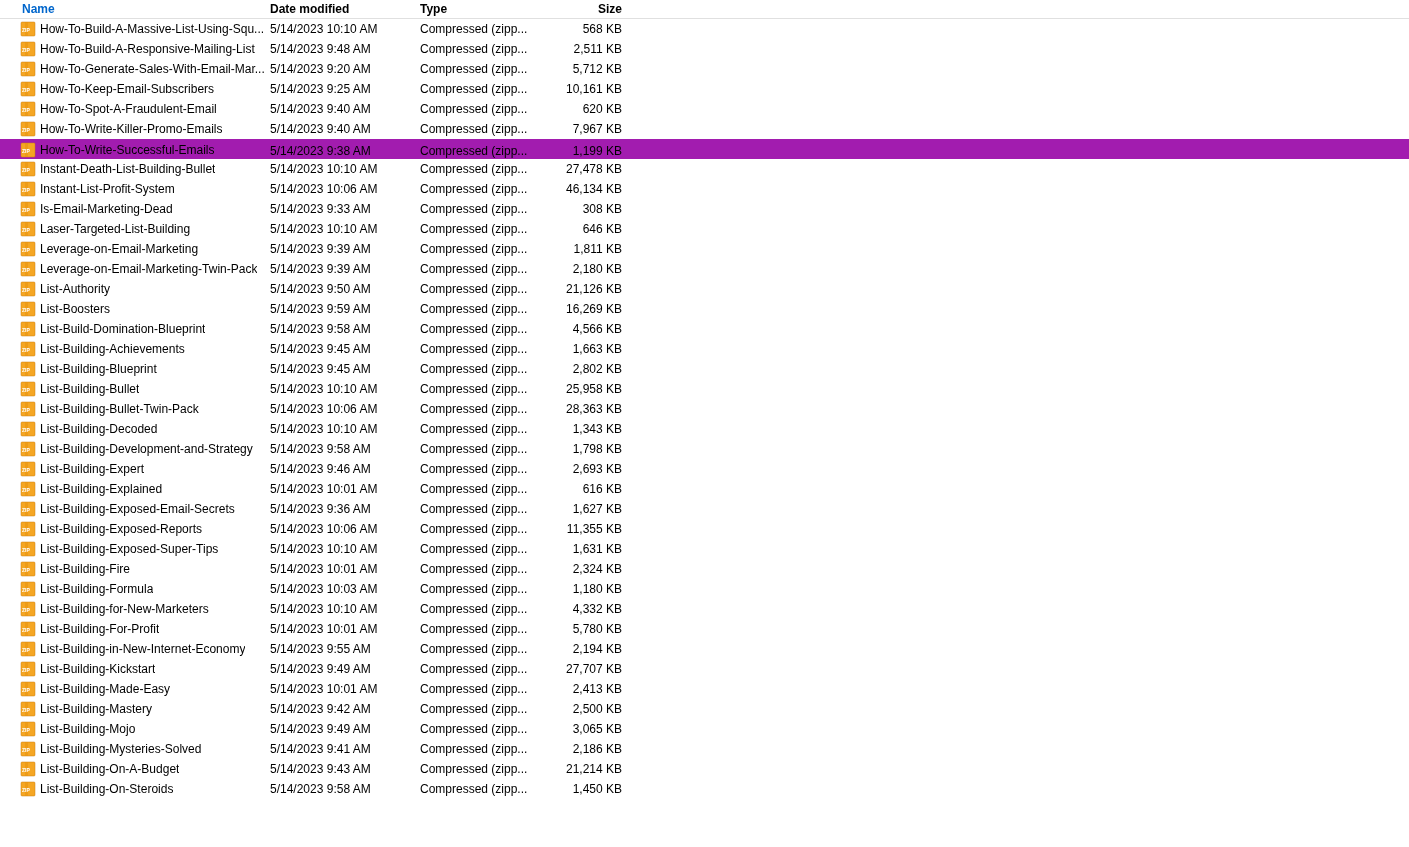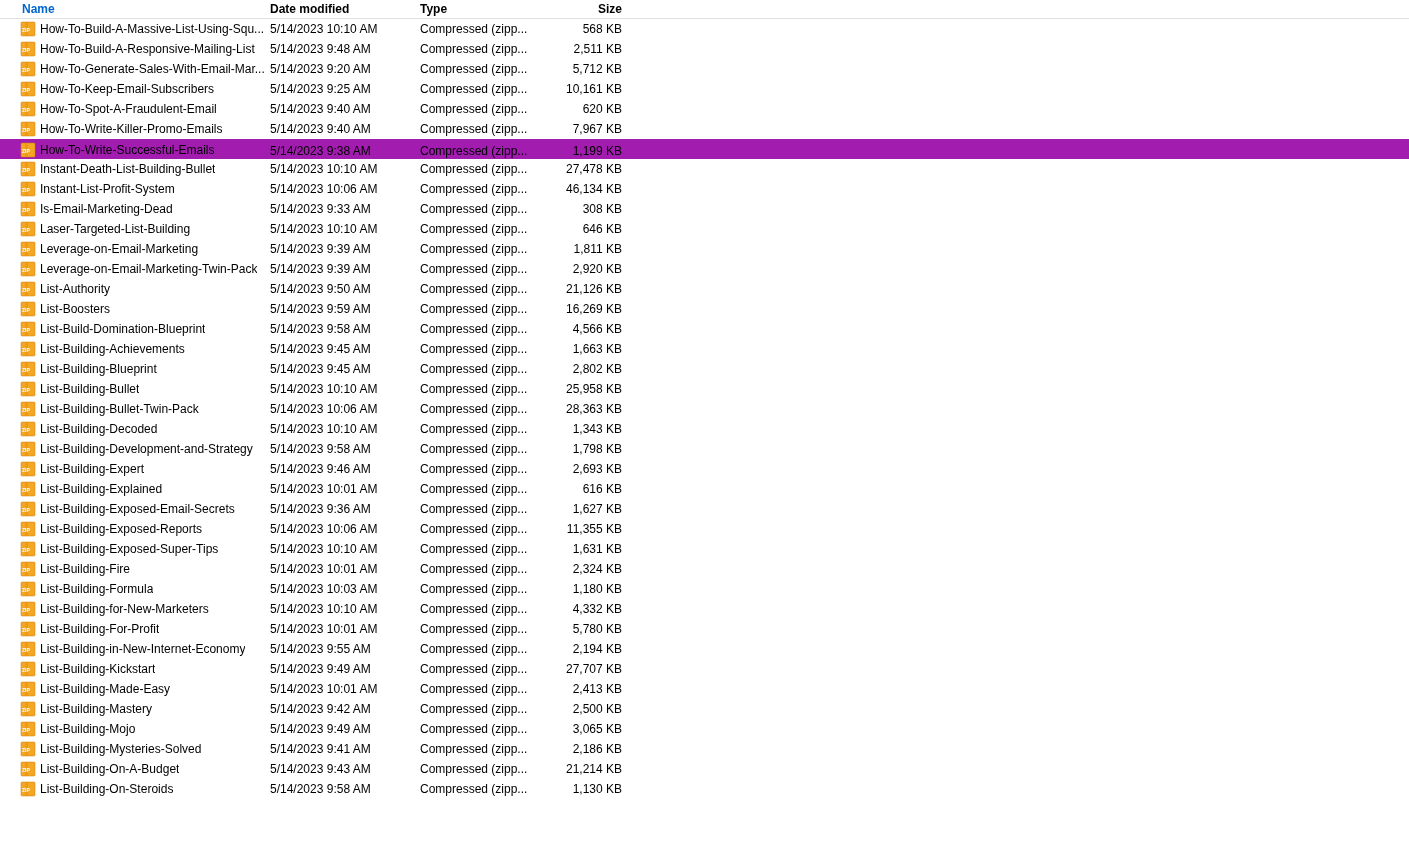--- a/index.html
+++ b/index.html
@@ -279,21 +279,21 @@
         <div class="col-name">
           <span class="file-icon"><svg viewBox="0 0 16 16" xmlns="http://www.w3.org/2000/svg">
     <rect x="1" y="1" width="14" height="14" rx="1" fill="#F5A623" stroke="#C97D10" stroke-width="0.5"></rect>
     <rect x="5" y="1" width="3" height="14" fill="#E8940F" opacity="0.6"></rect>
     <text x="2" y="11" font-size="5" fill="#fff" font-weight="bold" font-family="Arial">ZIP</text>
   </svg></span>
           <span class="file-name-text">Leverage-on-Email-Marketing-Twin-Pack</span>
         </div>
         <div class="col-date">5/14/2023 9:39 AM</div>
         <div class="col-type">Compressed (zipp...</div>
-        <div class="col-size">2,920 KB</div>
+        <div class="col-size">2,180 KB</div>
       </div>
       <div class="file-row">
         <div class="col-name">
           <span class="file-icon"><svg viewBox="0 0 16 16" xmlns="http://www.w3.org/2000/svg">
     <rect x="1" y="1" width="14" height="14" rx="1" fill="#F5A623" stroke="#C97D10" stroke-width="0.5"></rect>
     <rect x="5" y="1" width="3" height="14" fill="#E8940F" opacity="0.6"></rect>
     <text x="2" y="11" font-size="5" fill="#fff" font-weight="bold" font-family="Arial">ZIP</text>
   </svg></span>
           <span class="file-name-text">List-Authority</span>
         </div>
@@ -617,16 +617,16 @@
         <div class="col-name">
           <span class="file-icon"><svg viewBox="0 0 16 16" xmlns="http://www.w3.org/2000/svg">
     <rect x="1" y="1" width="14" height="14" rx="1" fill="#F5A623" stroke="#C97D10" stroke-width="0.5"></rect>
     <rect x="5" y="1" width="3" height="14" fill="#E8940F" opacity="0.6"></rect>
     <text x="2" y="11" font-size="5" fill="#fff" font-weight="bold" font-family="Arial">ZIP</text>
   </svg></span>
           <span class="file-name-text">List-Building-On-Steroids</span>
         </div>
         <div class="col-date">5/14/2023 9:58 AM</div>
         <div class="col-type">Compressed (zipp...</div>
-        <div class="col-size">1,130 KB</div>
+        <div class="col-size">1,450 KB</div>
       </div>
     </div>
 </div>
 
 </body></html>

